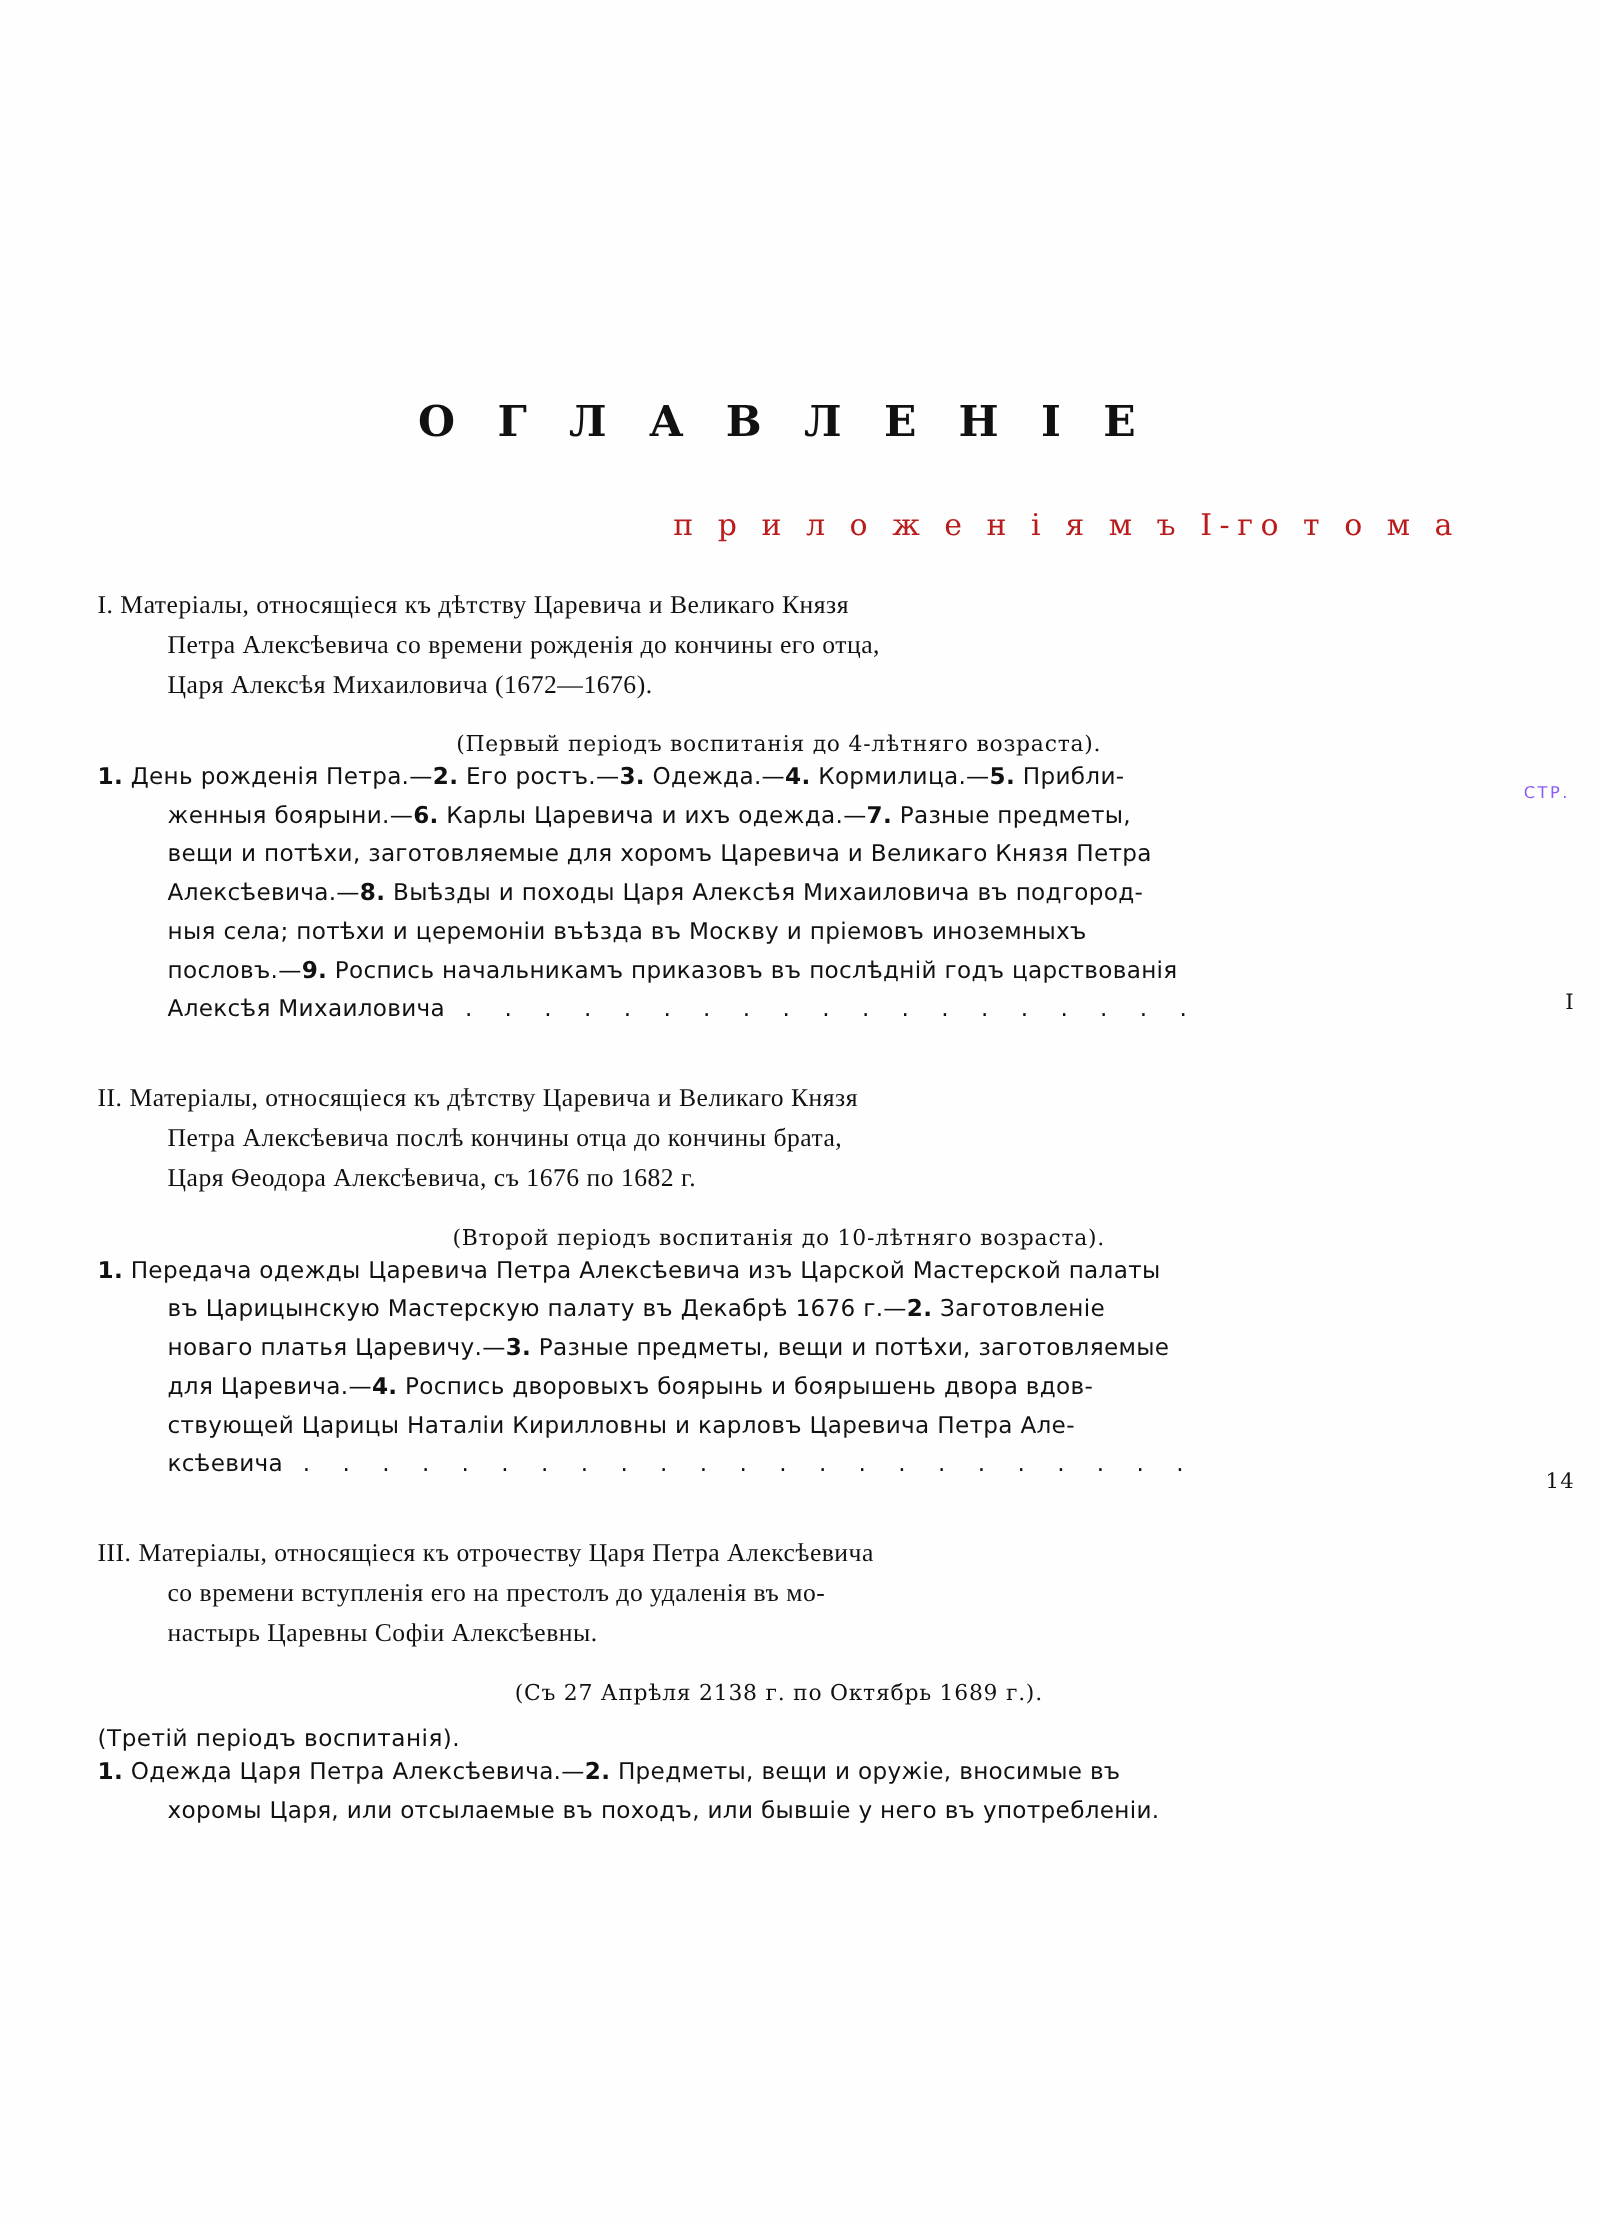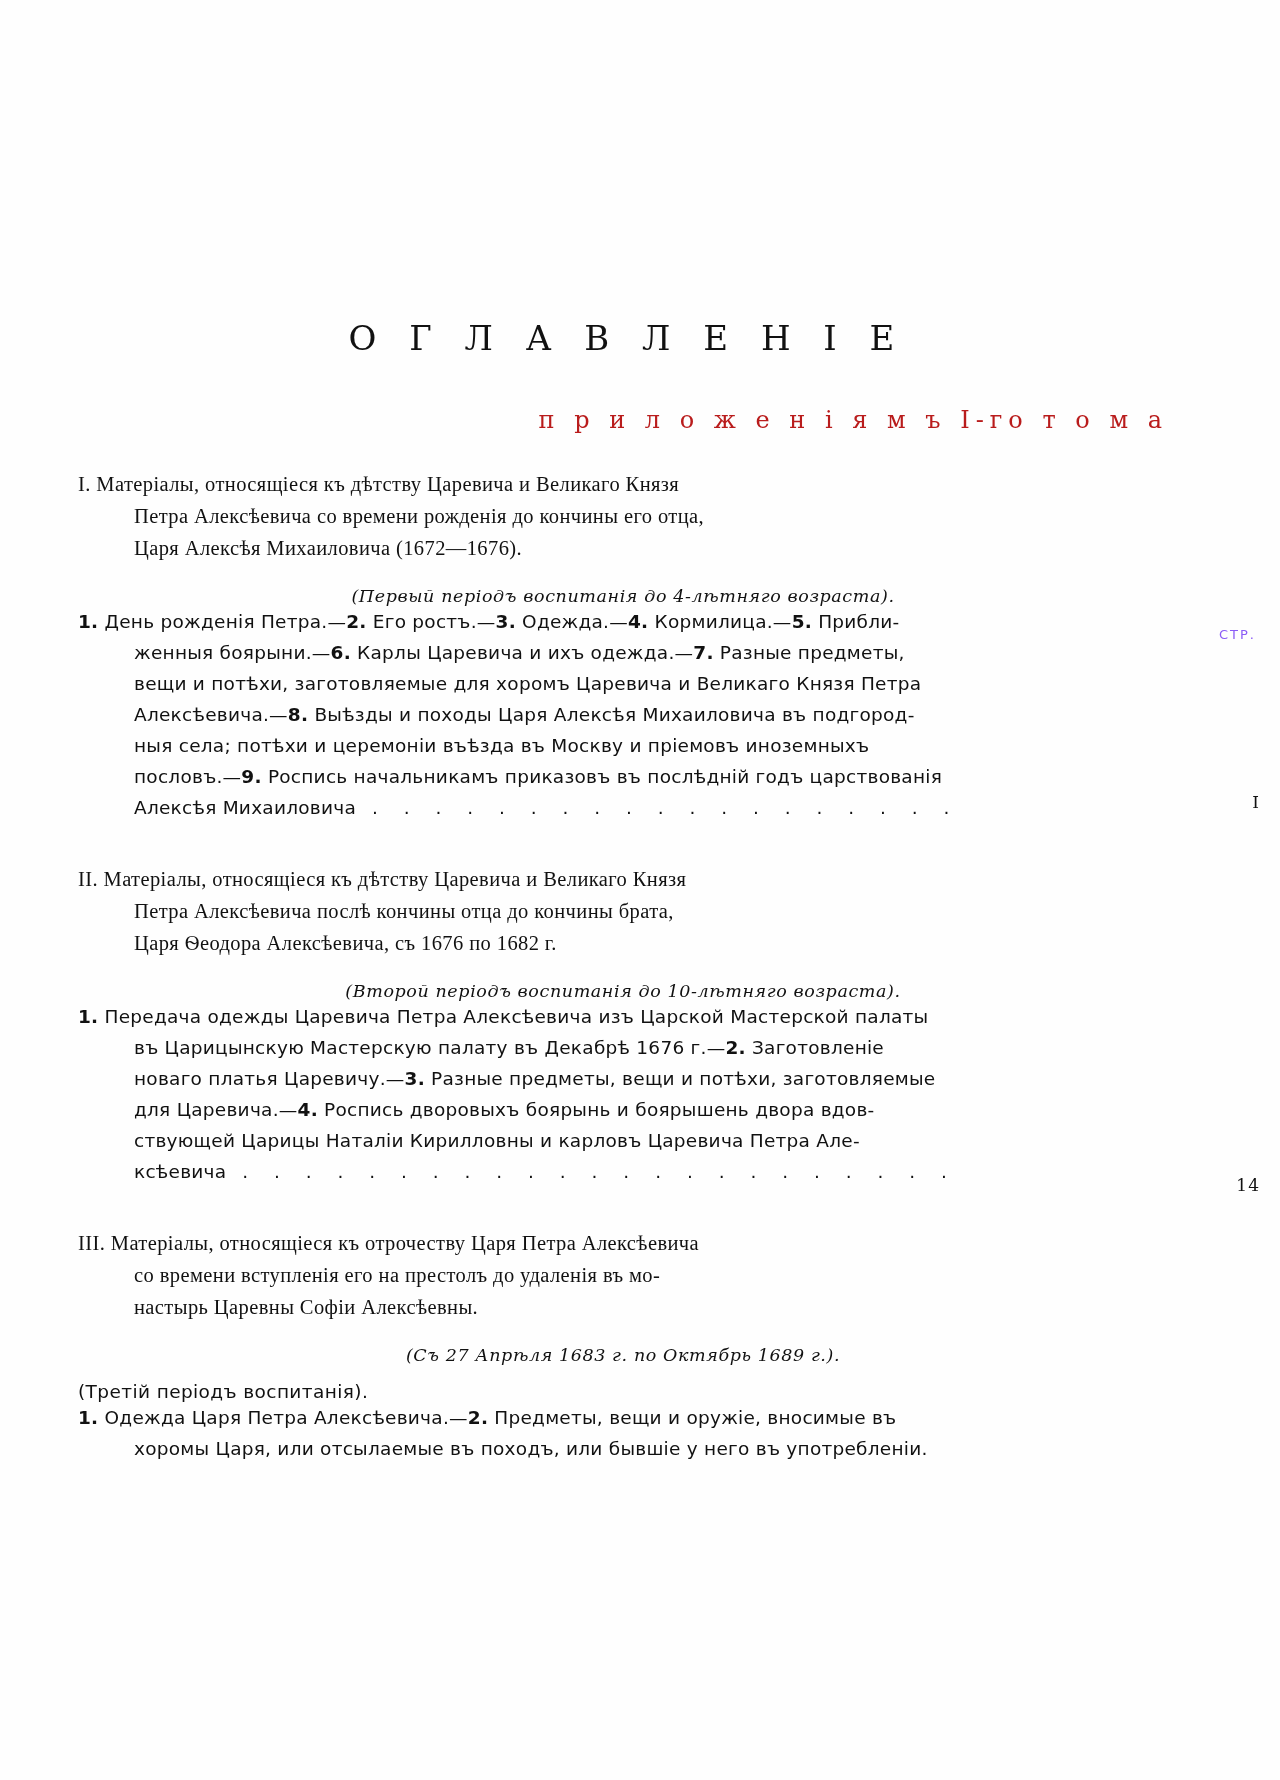--- a/index.html
+++ b/index.html
@@ -27,21 +27,21 @@
     left: 78px;
     top: 0;
     width: 1090px;
   }
   
   .doc-title {
     margin-top: 318px;
     text-align: center;
     font-family: "DejaVu Serif", serif;
     font-size: 34px;
-    font-weight: 400;
+    font-weight: 700;
     letter-spacing: 11px;
     color: #111;
     padding-left: 8px;
   }
   .doc-subtitle {
     margin-top: 48px;
     text-align: right;
     font-family: "DejaVu Serif", serif;
     font-size: 24px;
     font-weight: 400;
@@ -71,21 +71,20 @@
     text-indent: 0;
   }
   .section-heading .first-line {
     display: block;
     padding-left: 0px;
   }
   .period-note {
     margin-top: 22px;
     text-align: center;
     font-family: "DejaVu Serif", serif;
-    font-style: italic;
     font-size: 17.5px;
     letter-spacing: 0.6px;
     color: #111;
   }
   .period-note-plain {
     margin-top: 16px;
     text-align: left;
     font-family: "DejaVu Sans", sans-serif;
     font-size: 18.5px;
     letter-spacing: 0.4px;
@@ -201,21 +200,21 @@
       </div>
     </div>
 
     <div class="section section-block">
       <div class="section-heading">
         <span class="first-line"><span class="roman">III.</span>
           <span>Матеріалы, относящіеся къ отрочеству Царя Петра Алексѣевича</span></span>
         <span class="body-indent">со времени вступленія его на престолъ до удаленія въ мо-</span>
         <span class="body-indent">настырь Царевны Софіи Алексѣевны.</span>
       </div>
-      <div class="period-note">(Съ 27 Апрѣля 1683 г. по Октябрь 1689 г.).</div>
+      <div class="period-note">(Съ 27 Апрѣля 2138 г. по Октябрь 1689 г.).</div>
       <div class="period-note-plain">(Третій періодъ воспитанія).</div>
 
       <div class="entry">
         <div class="entry-text">
           <span class="lead"><span class="num">1.</span> Одежда Царя Петра Алексѣевича.—<span class="num">2.</span> Предметы, вещи и оружіе, вносимые въ</span>
           <span class="hang">хоромы Царя, или отсылаемые въ походъ, или бывшіе у него въ употребленіи.</span>
         </div>
       </div>
     </div>
 

